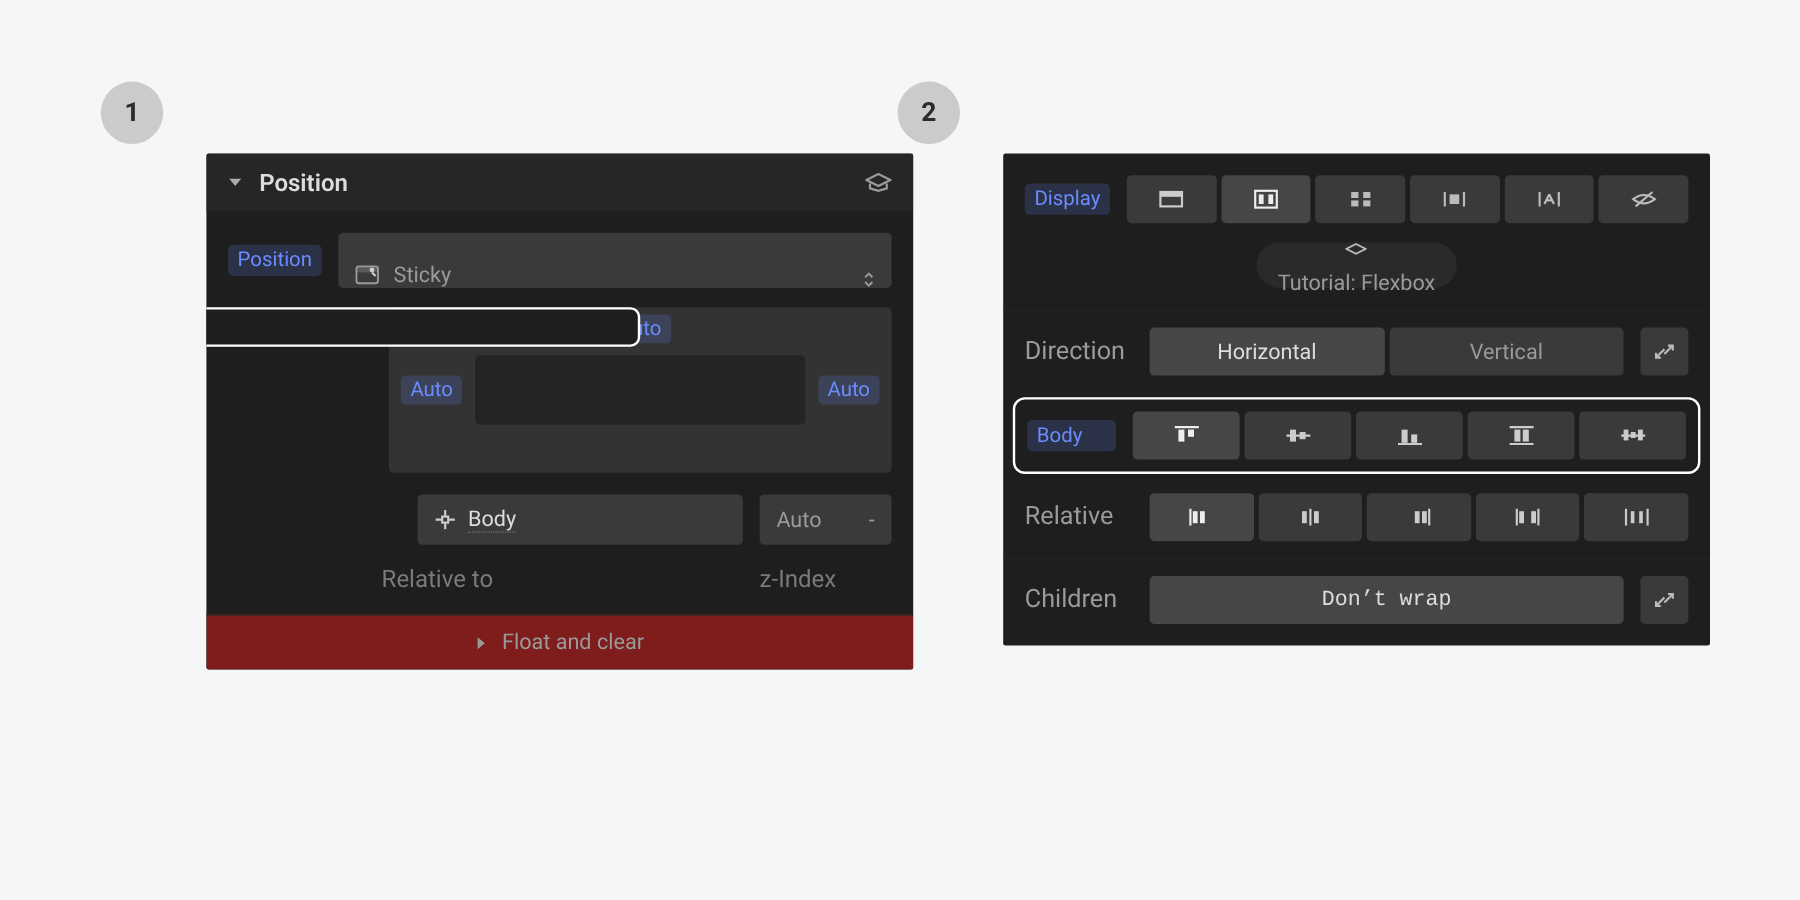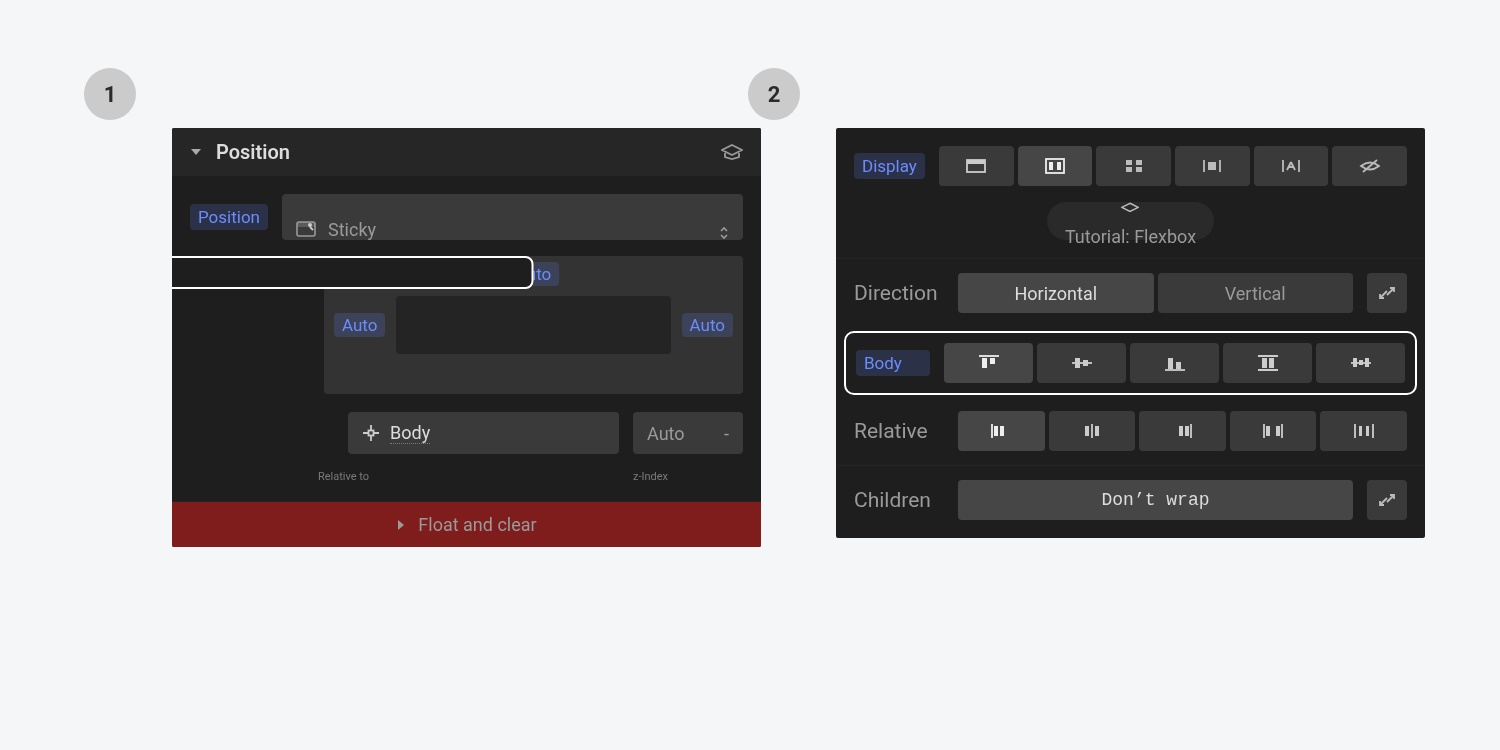--- a/index.html
+++ b/index.html
@@ -97,21 +97,21 @@
   .ib-center{
     position:absolute;left:72px;right:72px;top:40px;bottom:40px;
     background:#242424;border-radius:4px;
   }
   .btn-field{
     background:var(--field);border-radius:4px;height:42px;
     display:flex;align-items:center;gap:10px;padding:0 14px;
     color:var(--text);
   }
   .btn-field.dim{color:var(--text-dim);}
-  .undertext{color:var(--text-dimmer);font-size:11px;margin-top:6px;}
+  .undertext{color:var(--text-dimmer);font-size:20px;margin-top:6px;}
   .underrow{display:flex;gap:14px;padding-left:128px;margin-top:-6px;margin-bottom:18px;}
   .underrow .c1{flex:1;}
   .footer-row{
     background:#7f1d1d;height:46px;border-top:1px solid var(--row-sep);
     display:flex;align-items:center;justify-content:center;gap:12px;
     color:var(--text-dim);
   }
 
   
   .seg{display:flex;gap:4px;flex:1;}

